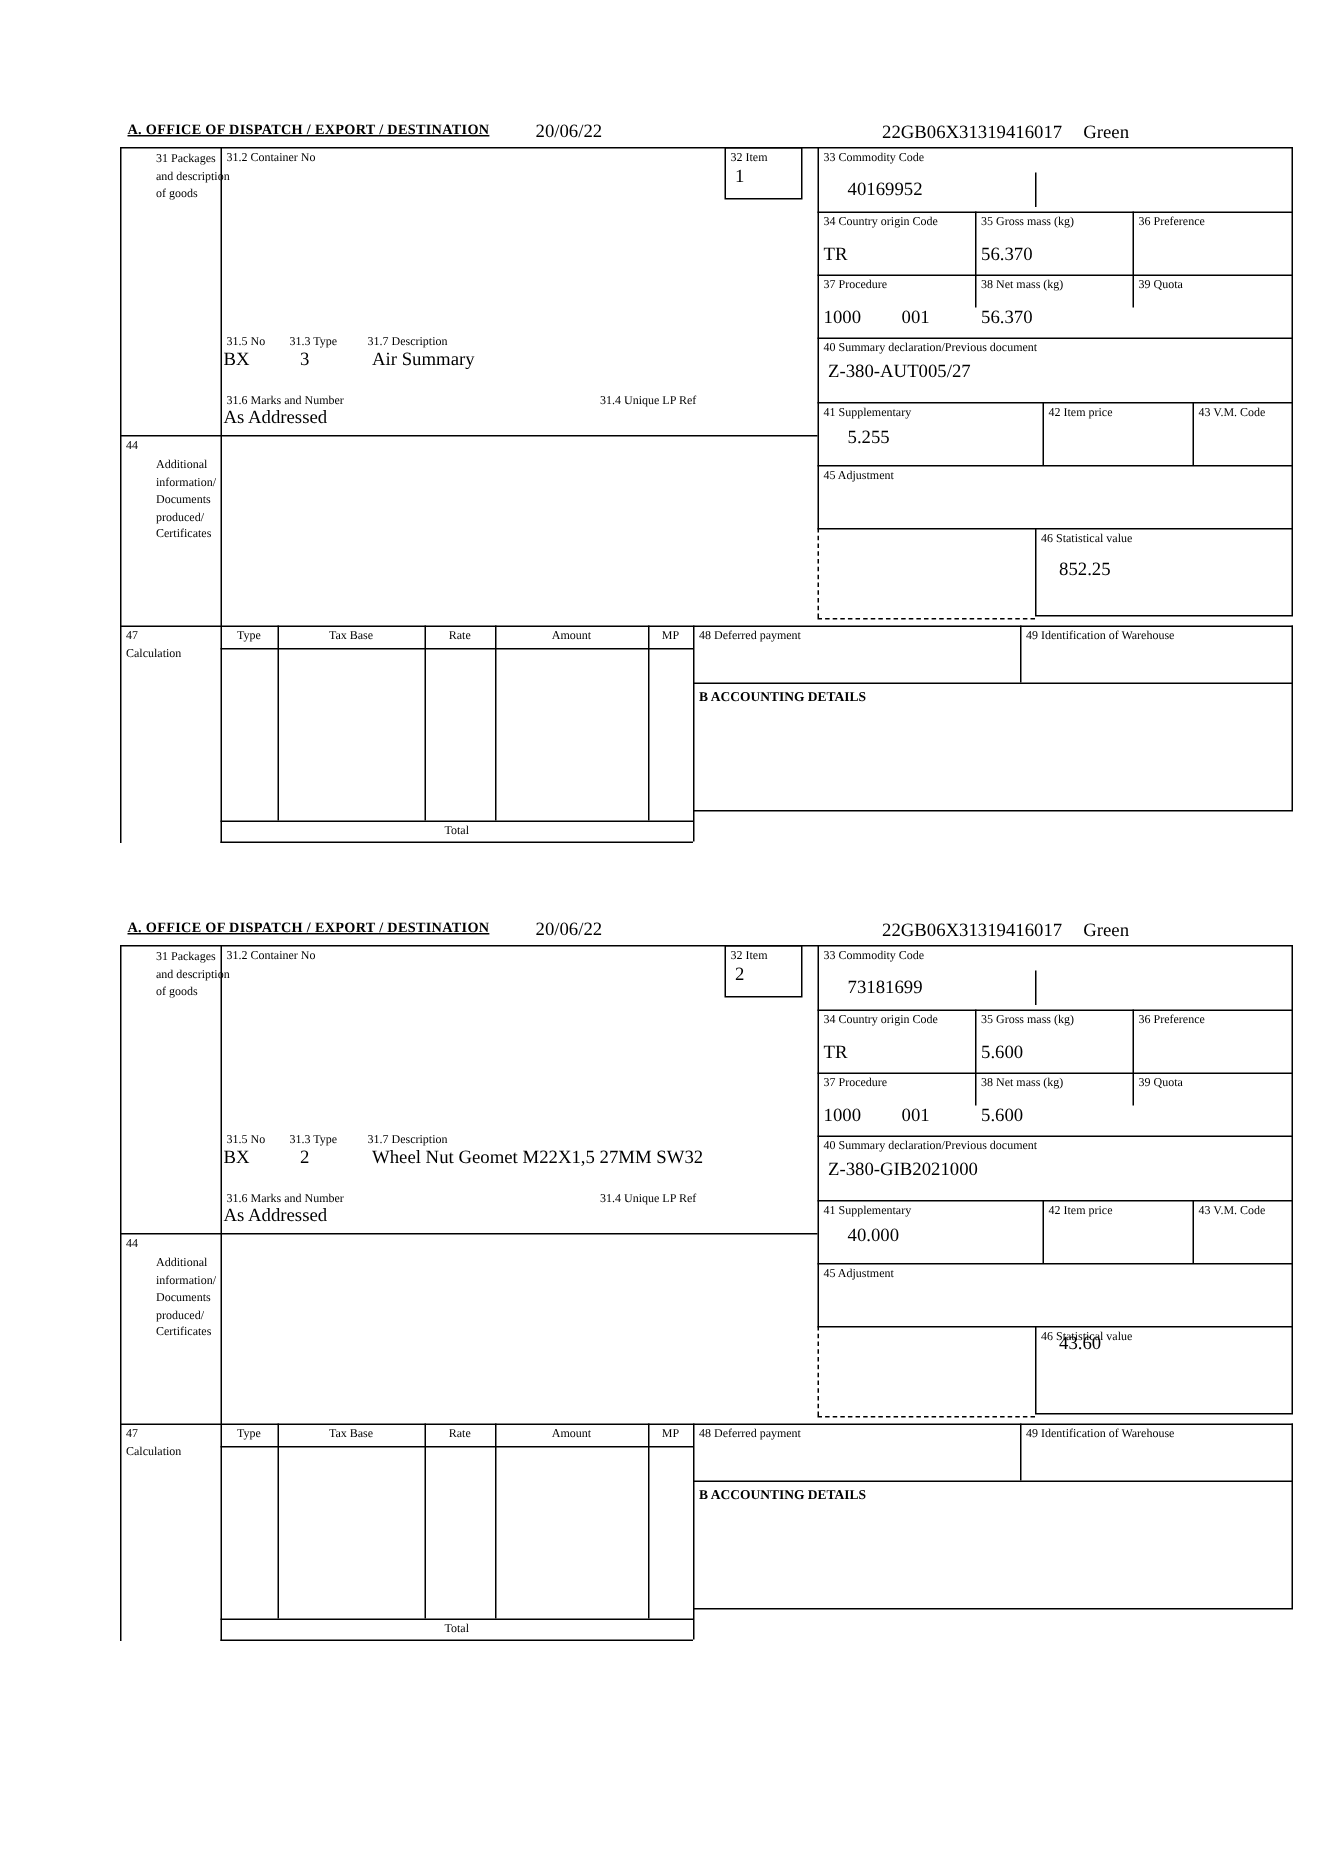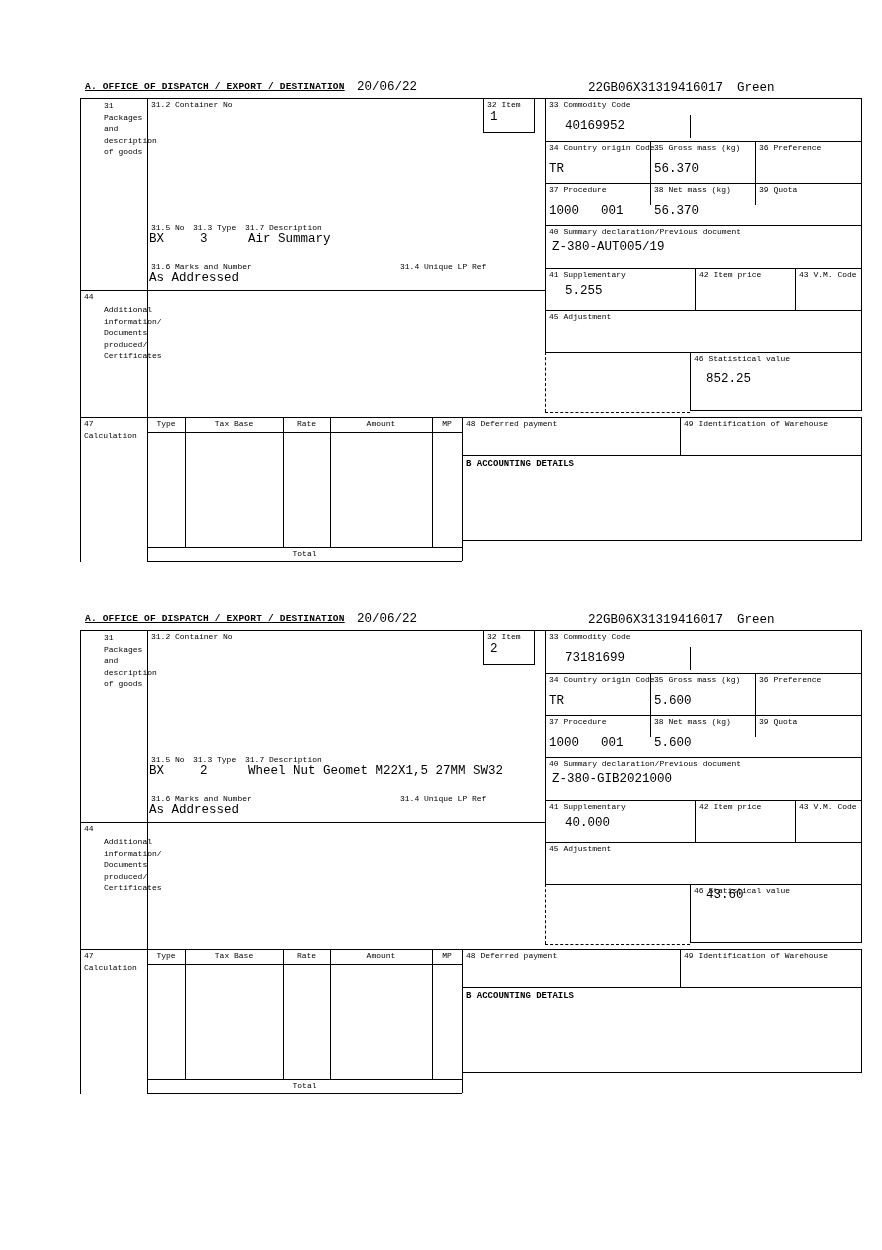--- a/index.html
+++ b/index.html
@@ -1,18 +1,18 @@
 <!DOCTYPE html>
 <html><head>
 <meta charset="utf-8">
 <style>
   html,body { margin:0; padding:0; background:#fff; }
   .page {
     position:relative; width:882px; height:1250px; background:#ffffff;
-    font-family:Liberation Mono, monospace; color:#000; overflow:hidden;
+    font-family:Liberation Serif, serif; color:#000; overflow:hidden;
   }
   .sheet { position:absolute; left:0; width:882px; height:482px; }
   .lbl { position:absolute; font-size:8px; line-height:10px; white-space:nowrap; }
   .lbl.wrap { white-space:normal;margin-left:20px; }
   .val { position:absolute; font-size:12.5px; line-height:14px; white-space:nowrap; }
   .hdrA { font-size:9.5px; font-weight:bold; text-decoration:underline; letter-spacing:0.2px; }
   .bhdr { font-size:9px; font-weight:bold; }
   .colhdr { position:absolute; font-size:8px; line-height:10px; text-align:center; }
   .hline { position:absolute; height:0; border-top:1px solid #000; }
   .vline { position:absolute; width:0; border-left:1px solid #000; }
@@ -80,21 +80,21 @@
     <div class="hline" style="left:545px;top:103px;width:317px"></div>
     <div class="lbl" style="left:549px;top:105px">37 Procedure</div>
     <div class="lbl" style="left:654px;top:105px">38 Net mass (kg)</div>
     <div class="lbl" style="left:759px;top:105px">39 Quota</div>
     <div class="val" style="left:549px;top:124px">1000</div>
     <div class="val" style="left:601px;top:124px">001</div>
     <div class="val" style="left:654px;top:124px">56.370</div>
 
     <div class="hline" style="left:545px;top:145px;width:317px"></div>
     <div class="lbl" style="left:549px;top:147px">40 Summary declaration/Previous document</div>
-    <div class="val" style="left:552px;top:160px">Z-380-AUT005/19</div>
+    <div class="val" style="left:552px;top:160px">Z-380-AUT005/27</div>
 
     <div class="hline" style="left:545px;top:188px;width:317px"></div>
     <div class="vline" style="left:695px;top:188px;height:42px"></div>
     <div class="vline" style="left:795px;top:188px;height:42px"></div>
     <div class="lbl" style="left:549px;top:190px">41 Supplementary</div>
     <div class="lbl" style="left:699px;top:190px">42 Item price</div>
     <div class="lbl" style="left:799px;top:190px">43 V.M. Code</div>
     <div class="val" style="left:565px;top:204px">5.255</div>
 
     <div class="hline" style="left:545px;top:230px;width:317px"></div>

